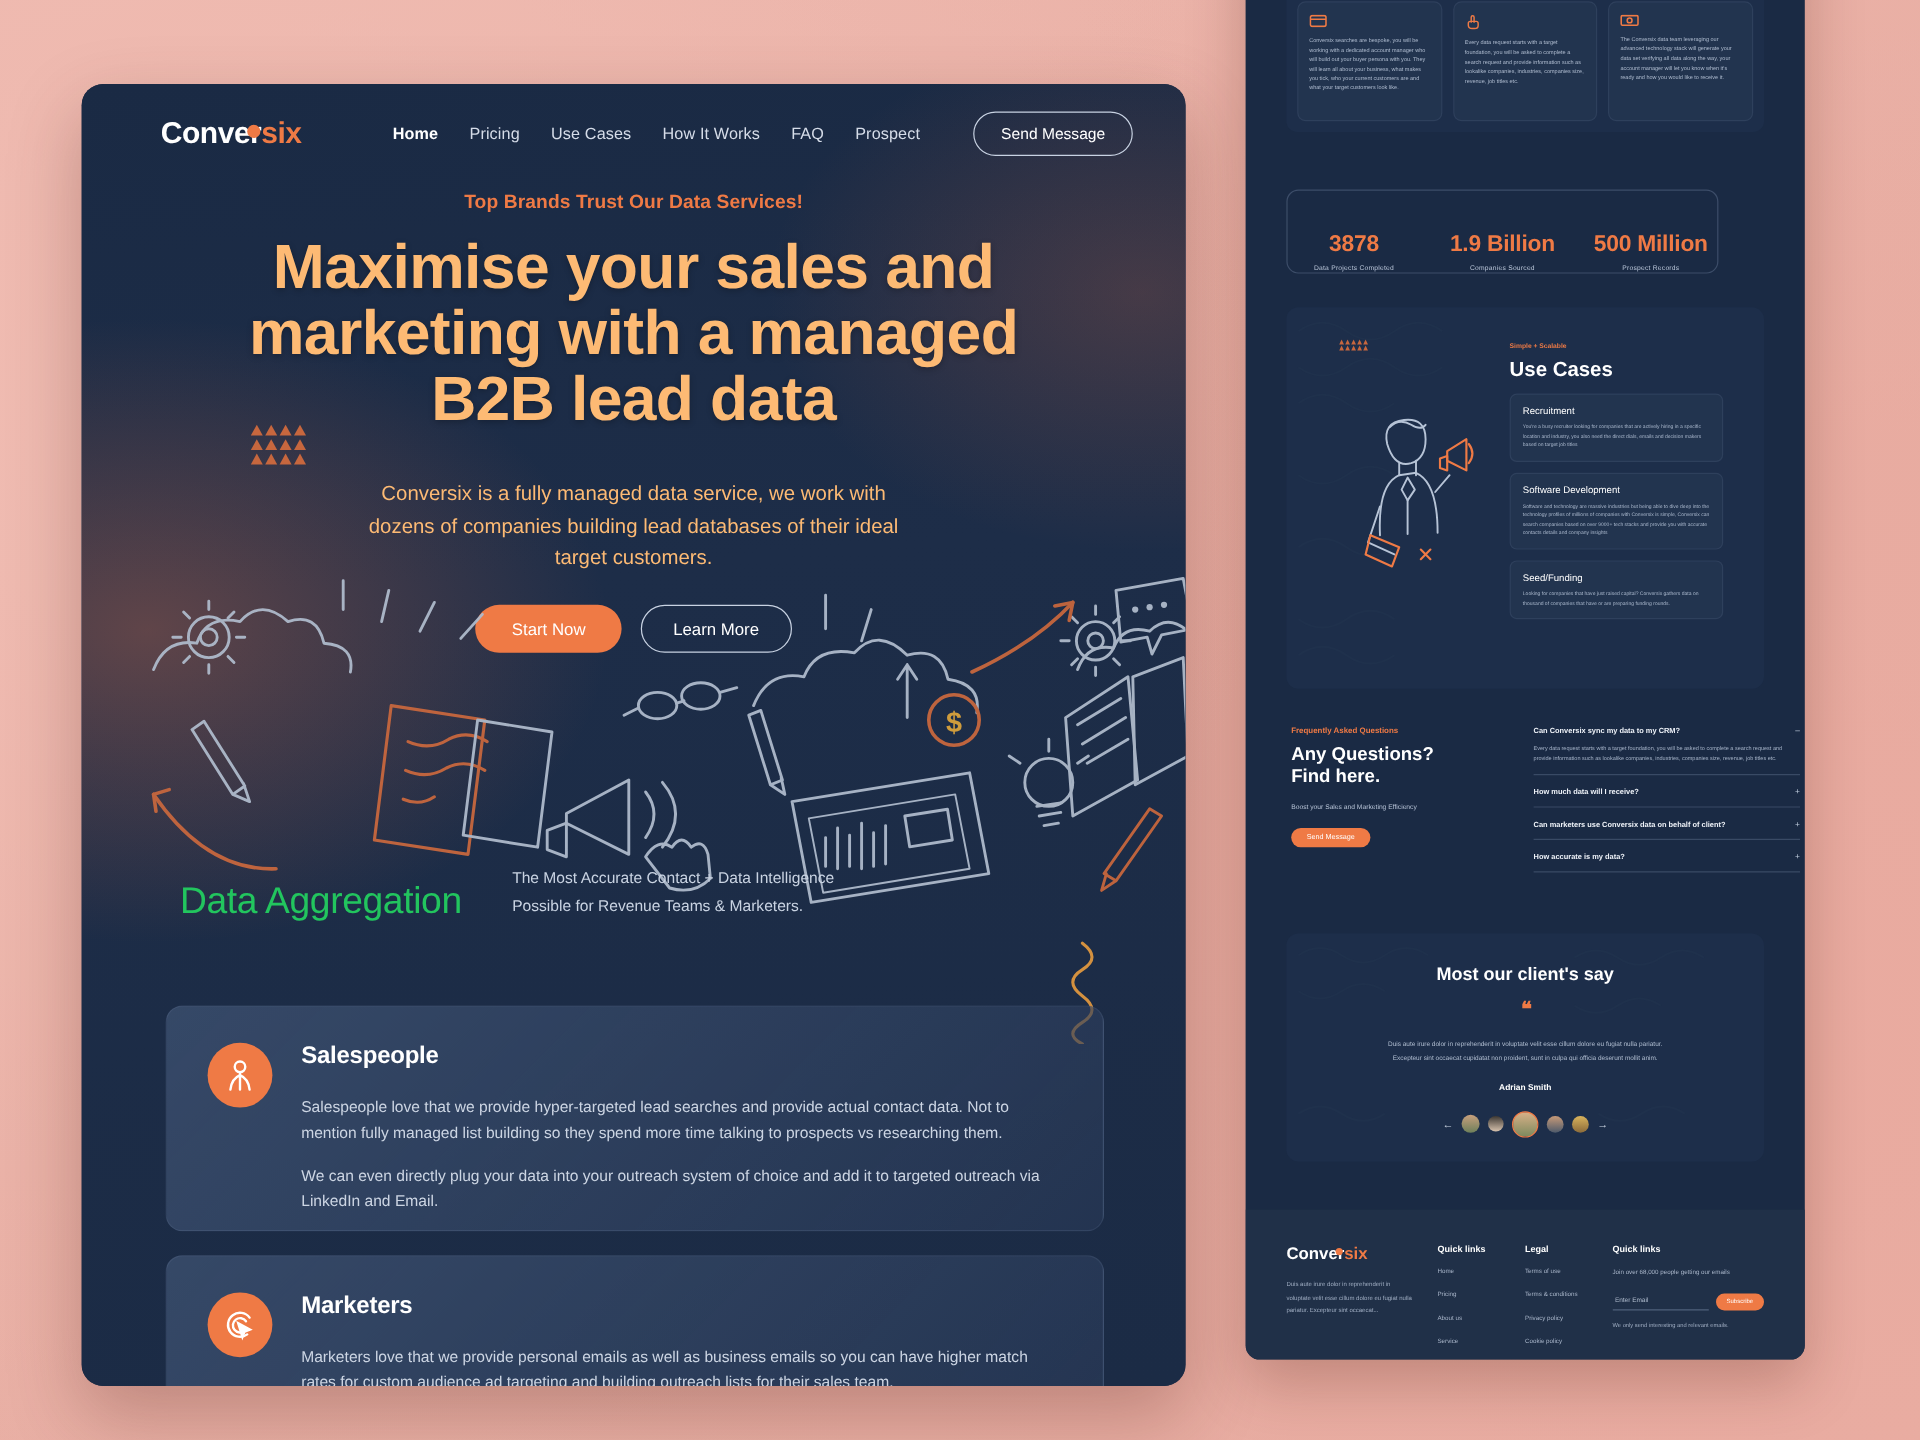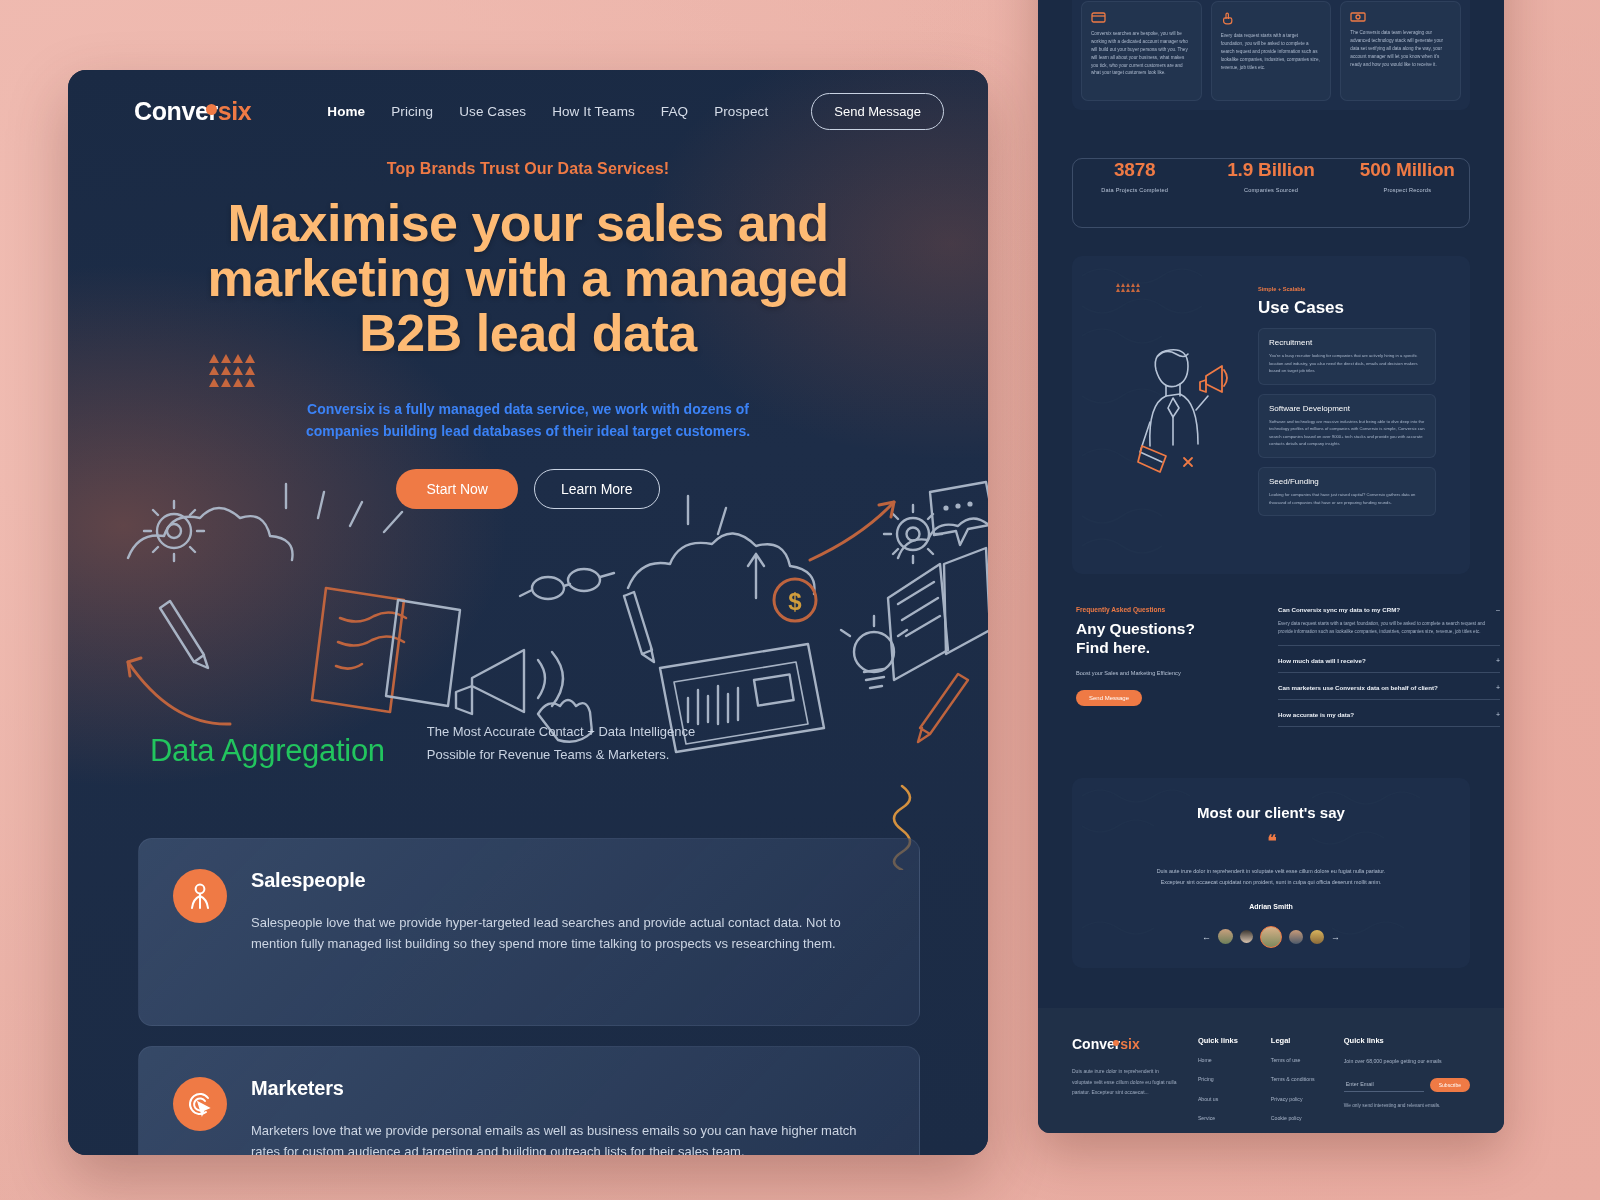--- a/index.html
+++ b/index.html
@@ -110,24 +110,23 @@
     font-size: 52px;
     line-height: 1.06;
     font-weight: 700;
     color: #fdba74;
     letter-spacing: -0.5px;
     text-shadow: 0 2px 5px rgba(0,0,0,0.25);
   }
   .hero-sub {
     margin: 38px auto 0;
     width: 470px;
-    font-size: 14px;
+    font-size: 17px;
     line-height: 1.55;
-    color: #3b82f6;
-    font-weight: bold;
+    color: #fdba74;
   }
   .hero-btns {
     margin-top: 26px;
     display: flex;
     gap: 16px;
     justify-content: center;
   }
   .btn-primary {
     background: #ef7a45;
     color: #fff;
@@ -250,24 +249,24 @@
     border-radius: 7px;
     padding: 10px 9px;
     position: relative;
   }
   .how-ico { color: #ef7a45; margin-bottom: 7px; line-height: 0; }
   .how-card p { font-size: 4.6px; line-height: 1.72; color: #aebbcf; }
 
   
   .stats-band {
     position: absolute; top: 270px; left: 34px;
-    width: 398px; height: 70px;
+    width: 360px; height: 70px;
     border: 1px solid rgba(150,170,200,0.28);
     border-radius: 10px;
-    display: flex; align-items: flex-start; gap: 13px;
+    display: flex; align-items: flex-end; gap: 13px;
   }
   .stat { flex: 1; text-align: center; }
   .stat-num { font-size: 19px; font-weight: 700; color: #ef7a45; letter-spacing: -0.2px; }
   .stat-lbl { font-size: 5.6px; color: #b9c5d8; margin-top: 6px; letter-spacing: 0.2px; }
 
   
   .usecases {
     position: absolute; top: 368px; left: 34px;
     width: 398px; height: 318px;
     background: #1d2e4a;
@@ -379,21 +378,21 @@
 
   <div class="navbar">
     <div class="logo">
       <span>Conver</span><span class="lg-orange">six</span>
       <span class="lg-dot"></span>
     </div>
     <div class="nav-links">
       <span class="nav-link active">Home</span>
       <span class="nav-link">Pricing</span>
       <span class="nav-link">Use Cases</span>
-      <span class="nav-link">How It Teams</span>
+      <span class="nav-link">How It Works</span>
       <span class="nav-link">FAQ</span>
       <span class="nav-link">Prospect</span>
     </div>
     <button class="nav-cta">Send Message</button>
   </div>
 
   <div class="hero">
     <div class="eyebrow">Top Brands Trust Our Data Services!</div>
     <h1>
       <span>Maximise your sales and</span><br>
@@ -503,20 +502,21 @@
 
   <div class="aud-card c1">
     <div class="aud-icon">
       <svg width="26" height="28" viewBox="0 0 26 28" fill="none" stroke="#fff" stroke-width="2" stroke-linecap="round">
         <circle cx="13" cy="7" r="4.4"></circle>
         <path d="M13 12 l0 14 M13 14 q-7 3 -8 12 M13 14 q7 3 8 12"></path>
       </svg>
     </div>
     <h3>Salespeople</h3>
     <p>Salespeople love that we provide hyper-targeted lead searches and provide actual contact data. Not to mention fully managed list building so they spend more time talking to prospects vs researching them.</p>
+    <p>We can even directly plug your data into your outreach system of choice and add it to targeted outreach via LinkedIn and Email.</p>
   </div>
 
   <div class="aud-card c2">
     <div class="aud-icon">
       <svg width="28" height="28" viewBox="0 0 28 28" fill="none" stroke="#fff" stroke-width="2" stroke-linecap="round">
         <path d="M22 8 a10 10 0 1 0 -2 14"></path>
         <path d="M19 11 a6 6 0 1 0 -1 8"></path>
         <path d="M12 12 l11 6 l-5 2 l-2 5 Z" fill="#fff" stroke="#fff" stroke-width="1.4"></path>
       </svg>
     </div>

